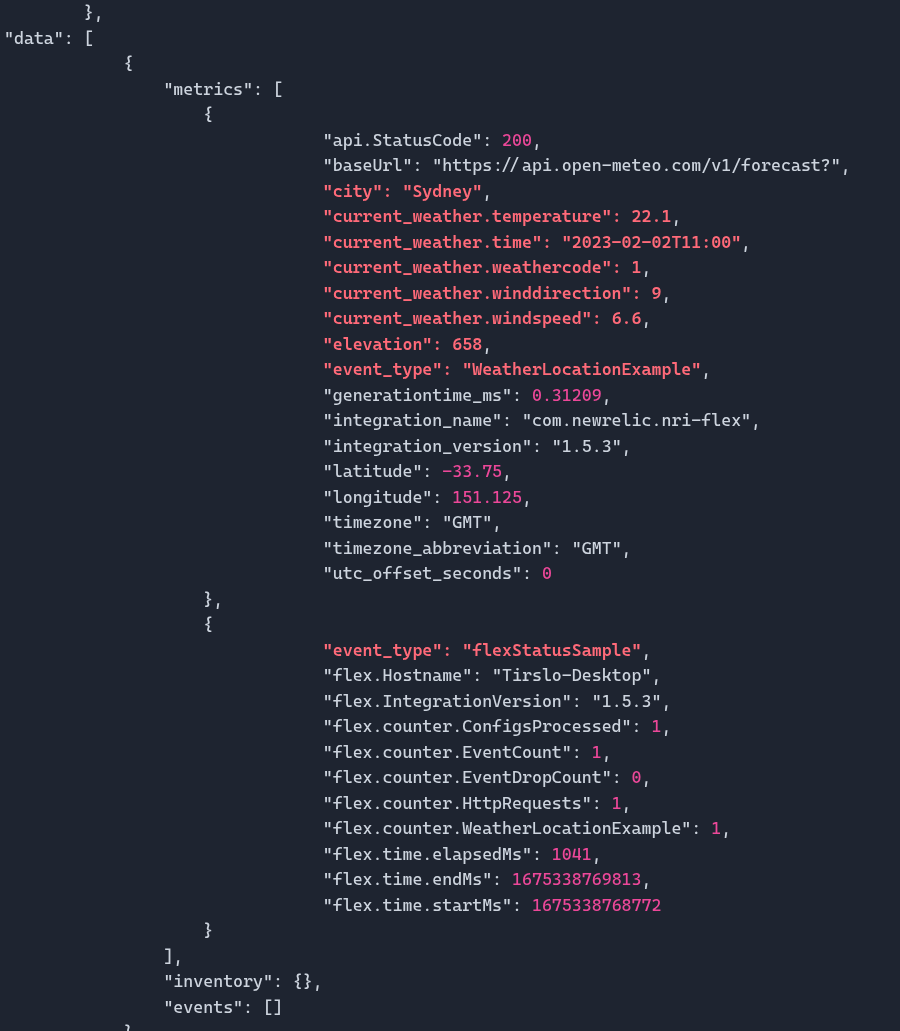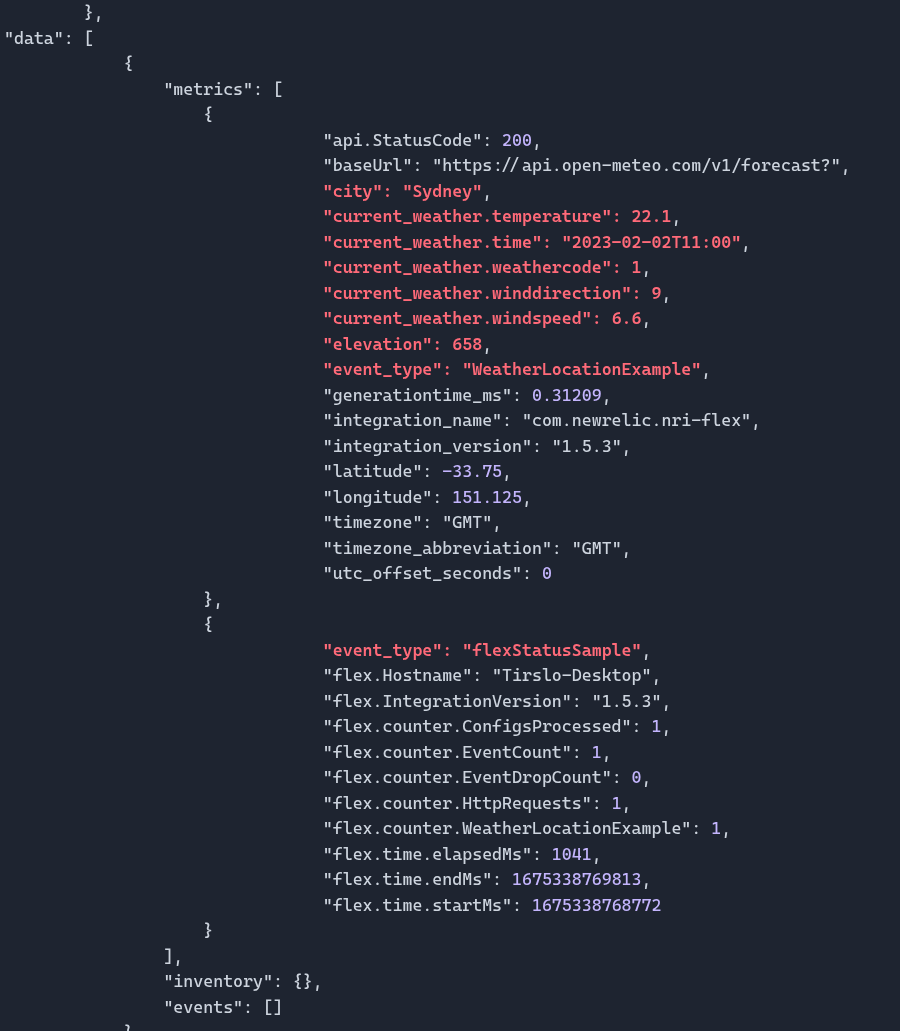--- a/index.html
+++ b/index.html
@@ -12,20 +12,20 @@
     line-height: 1.5;
     width: 900px;
   }
   .code {
     white-space: pre;
     padding: 0 4px 40px 4px;
   }
   .punct { color: #cdd4de; }
   .key { color: #cdd4de; }
   .str { color: #cdd4de; }
-  .num { color: #c4b5fd; margin-top: 8px; }
+  .num { color: #ec4899; margin-top: 8px; }
   .hl { color: #ff6a79; font-weight: 600; }
   .line { display: block; }
 </style>
 </head>
 <body>
 
 <div class="code" id="code-root"><span class="line"><span class="punct">        },</span></span><span class="line"><span class="key">"data"</span><span class="punct">: [</span></span><span class="line"><span class="punct">            {</span></span><span class="line"><span class="key">                "metrics": [</span></span><span class="line"><span class="punct">                    {</span></span><span class="line"><span class="punct">                                </span><span class="key">"api.StatusCode"</span><span class="punct">: </span><span class="num">200</span><span class="punct">,</span></span><span class="line"><span class="punct">                                </span><span class="key">"baseUrl"</span><span class="punct">: </span><span class="str">"https://api.open-meteo.com/v1/forecast?"</span><span class="punct">,</span></span><span class="line"><span class="punct">                                </span><span class="hl">"city"</span><span class="hl">: </span><span class="hl">"Sydney"</span><span class="punct">,</span></span><span class="line"><span class="punct">                                </span><span class="hl">"current_weather.temperature"</span><span class="hl">: </span><span class="hl">22.1</span><span class="punct">,</span></span><span class="line"><span class="punct">                                </span><span class="hl">"current_weather.time"</span><span class="hl">: </span><span class="hl">"2023-02-02T11:00"</span><span class="punct">,</span></span><span class="line"><span class="punct">                                </span><span class="hl">"current_weather.weathercode"</span><span class="hl">: </span><span class="hl">1</span><span class="punct">,</span></span><span class="line"><span class="punct">                                </span><span class="hl">"current_weather.winddirection"</span><span class="hl">: </span><span class="hl">9</span><span class="punct">,</span></span><span class="line"><span class="punct">                                </span><span class="hl">"current_weather.windspeed"</span><span class="hl">: </span><span class="hl">6.6</span><span class="punct">,</span></span><span class="line"><span class="punct">                                </span><span class="hl">"elevation"</span><span class="hl">: </span><span class="hl">658</span><span class="punct">,</span></span><span class="line"><span class="punct">                                </span><span class="hl">"event_type"</span><span class="hl">: </span><span class="hl">"WeatherLocationExample"</span><span class="punct">,</span></span><span class="line"><span class="punct">                                </span><span class="key">"generationtime_ms"</span><span class="punct">: </span><span class="num">0.31209</span><span class="punct">,</span></span><span class="line"><span class="punct">                                </span><span class="key">"integration_name"</span><span class="punct">: </span><span class="str">"com.newrelic.nri-flex"</span><span class="punct">,</span></span><span class="line"><span class="punct">                                </span><span class="key">"integration_version"</span><span class="punct">: </span><span class="str">"1.5.3"</span><span class="punct">,</span></span><span class="line"><span class="punct">                                </span><span class="key">"latitude"</span><span class="punct">: </span><span class="num">-33.75</span><span class="punct">,</span></span><span class="line"><span class="punct">                                </span><span class="key">"longitude"</span><span class="punct">: </span><span class="num">151.125</span><span class="punct">,</span></span><span class="line"><span class="punct">                                </span><span class="key">"timezone"</span><span class="punct">: </span><span class="str">"GMT"</span><span class="punct">,</span></span><span class="line"><span class="punct">                                </span><span class="key">"timezone_abbreviation"</span><span class="punct">: </span><span class="str">"GMT"</span><span class="punct">,</span></span><span class="line"><span class="punct">                                </span><span class="key">"utc_offset_seconds"</span><span class="punct">: </span><span class="num">0</span><span class="punct"></span></span><span class="line"><span class="punct">                    },</span></span><span class="line"><span class="punct">                    {</span></span><span class="line"><span class="punct">                                </span><span class="hl">"event_type"</span><span class="hl">: </span><span class="hl">"flexStatusSample"</span><span class="punct">,</span></span><span class="line"><span class="punct">                                </span><span class="key">"flex.Hostname"</span><span class="punct">: </span><span class="str">"Tirslo-Desktop"</span><span class="punct">,</span></span><span class="line"><span class="punct">                                </span><span class="key">"flex.IntegrationVersion"</span><span class="punct">: </span><span class="str">"1.5.3"</span><span class="punct">,</span></span><span class="line"><span class="punct">                                </span><span class="key">"flex.counter.ConfigsProcessed"</span><span class="punct">: </span><span class="num">1</span><span class="punct">,</span></span><span class="line"><span class="punct">                                </span><span class="key">"flex.counter.EventCount"</span><span class="punct">: </span><span class="num">1</span><span class="punct">,</span></span><span class="line"><span class="punct">                                </span><span class="key">"flex.counter.EventDropCount"</span><span class="punct">: </span><span class="num">0</span><span class="punct">,</span></span><span class="line"><span class="punct">                                </span><span class="key">"flex.counter.HttpRequests"</span><span class="punct">: </span><span class="num">1</span><span class="punct">,</span></span><span class="line"><span class="punct">                                </span><span class="key">"flex.counter.WeatherLocationExample"</span><span class="punct">: </span><span class="num">1</span><span class="punct">,</span></span><span class="line"><span class="punct">                                </span><span class="key">"flex.time.elapsedMs"</span><span class="punct">: </span><span class="num">1041</span><span class="punct">,</span></span><span class="line"><span class="punct">                                </span><span class="key">"flex.time.endMs"</span><span class="punct">: </span><span class="num">1675338769813</span><span class="punct">,</span></span><span class="line"><span class="punct">                                </span><span class="key">"flex.time.startMs"</span><span class="punct">: </span><span class="num">1675338768772</span><span class="punct"></span></span><span class="line"><span class="punct">                    }</span></span><span class="line"><span class="punct">                ],</span></span><span class="line"><span class="key">                "inventory": {},</span></span><span class="line"><span class="key">                "events": []</span></span><span class="line"><span class="punct">            }</span></span></div>
 
 </body></html>

